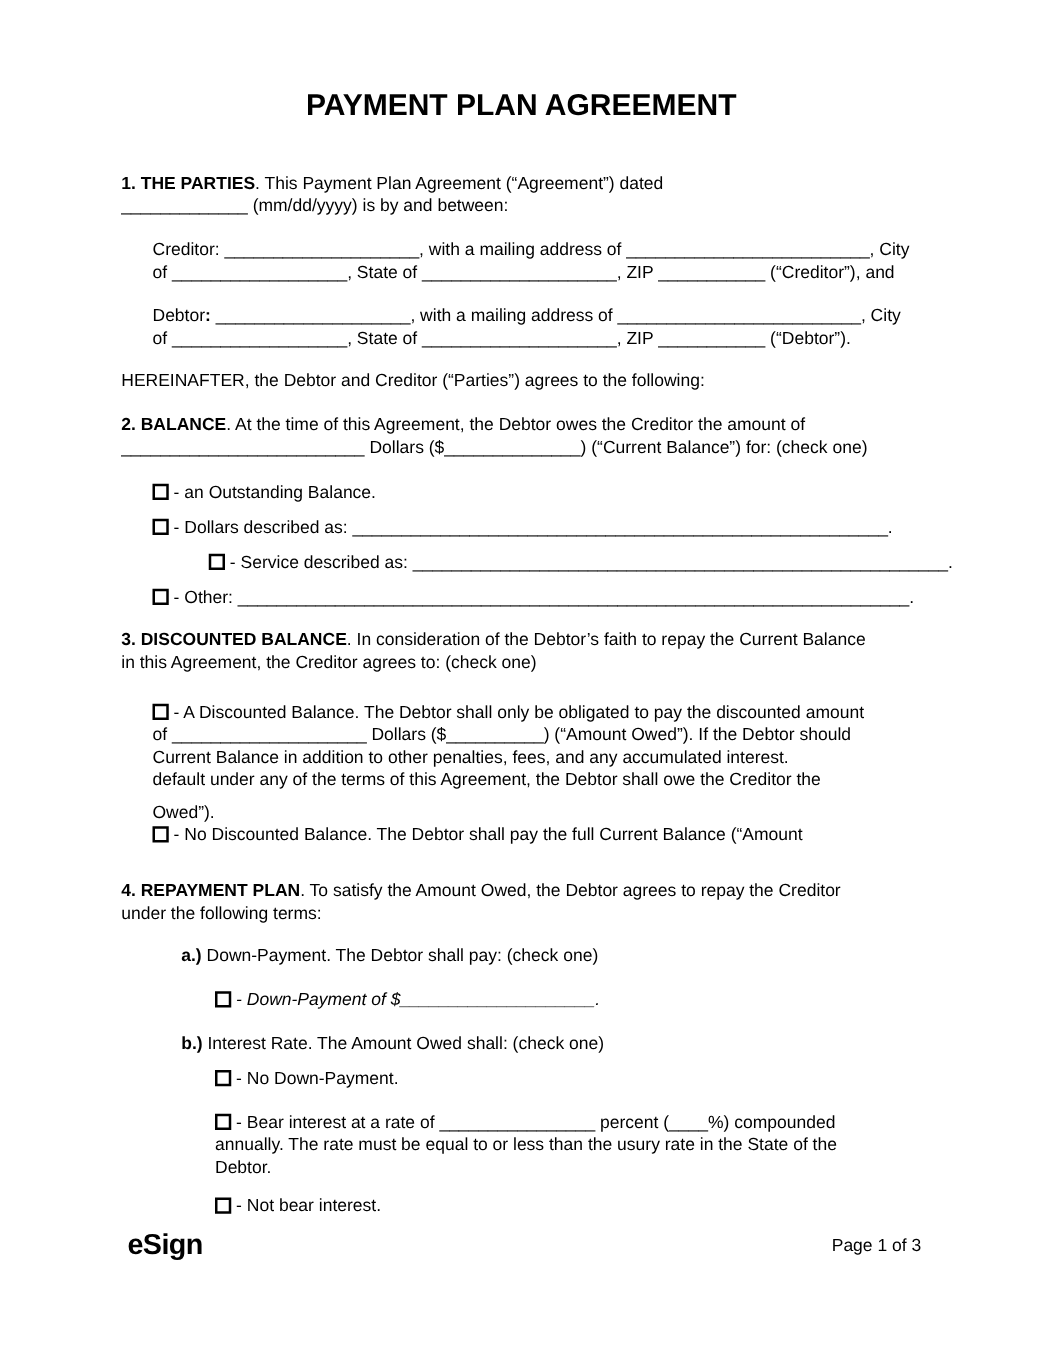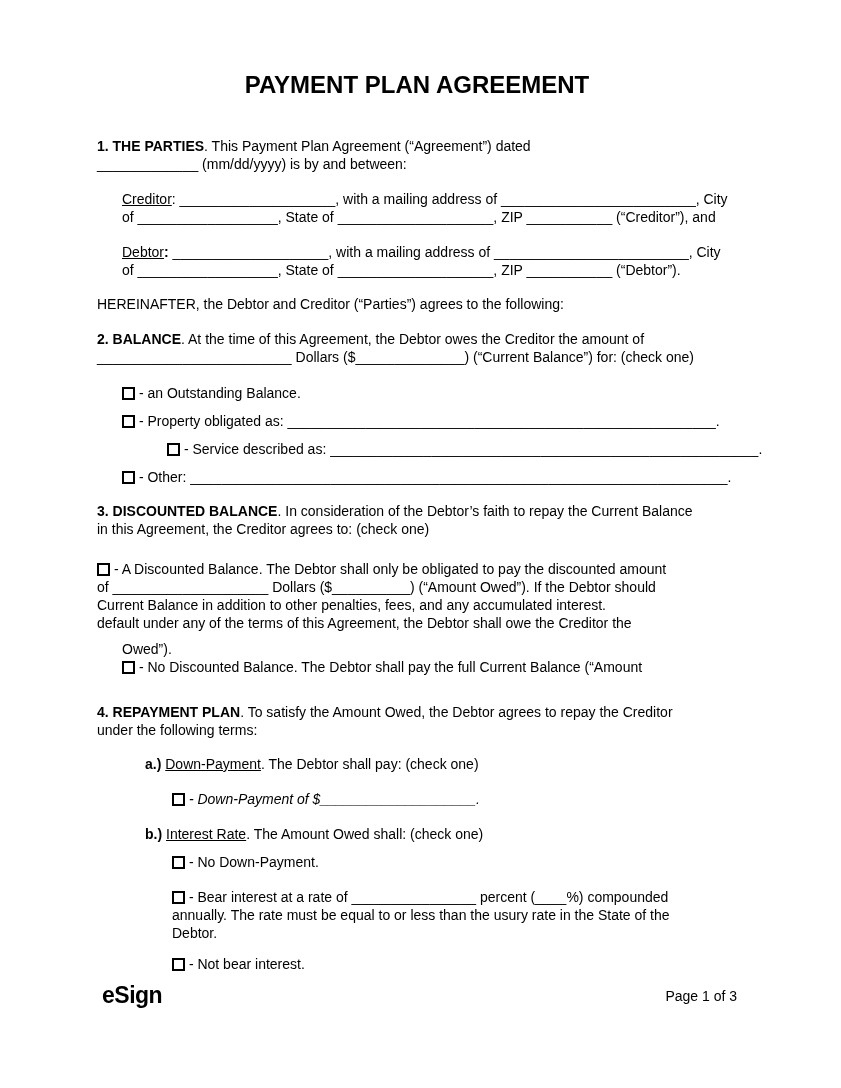--- a/index.html
+++ b/index.html
@@ -22,21 +22,21 @@
     font-size: 24px;
     line-height: 30px;
     font-weight: 700;
   }
   .line {
     font-size: 14px;
     line-height: 18px;
     white-space: pre;
   }
   .bold { font-weight: 700; }
-  .underline { text-decoration: underline; }
+  .underline { }
   .checkbox {
     display: inline-block;
     width: 13px; height: 13px;
     border: 2px solid #000;
     vertical-align: -2px;
     background: #fff;
   }
   .doc-footer {
     position: absolute;
     left: 102px; right: 104px; top: 982px;
@@ -73,33 +73,33 @@
         <div class="line"><span class="">HEREINAFTER, the Debtor and Creditor (“Parties”) agrees to the following:</span></div>
       </div>
       <div class="block" style="margin-top: 17px; margin-left: 0px;">
         <div class="line"><span class="bold ">2. BALANCE</span><span class="">. At the time of this Agreement, the Debtor owes the Creditor the amount of</span></div>
         <div class="line"><span class="">_________________________ Dollars ($______________) (“Current Balance”) for: (check one)</span></div>
       </div>
       <div class="block" style="margin-top: 18px; margin-left: 25px;">
         <div class="line"><span class="checkbox"></span><span class=""> - an Outstanding Balance.</span></div>
       </div>
       <div class="block" style="margin-top: 10px; margin-left: 25px;">
-        <div class="line"><span class="checkbox"></span><span class=""> - Property obligated as: _______________________________________________________.</span></div>
+        <div class="line"><span class="checkbox"></span><span class=""> - Dollars described as: _______________________________________________________.</span></div>
       </div>
       <div class="block" style="margin-top: 10px; margin-left: 25px; padding-left: 45px;">
         <div class="line"><span class="checkbox"></span><span class=""> - Service described as: _______________________________________________________.</span></div>
       </div>
       <div class="block" style="margin-top: 10px; margin-left: 25px;">
         <div class="line"><span class="checkbox"></span><span class=""> - Other: _____________________________________________________________________.</span></div>
       </div>
       <div class="block" style="margin-top: 16px; margin-left: 0px;">
         <div class="line"><span class="bold ">3. DISCOUNTED BALANCE</span><span class="">. In consideration of the Debtor’s faith to repay the Current Balance</span></div>
         <div class="line"><span class="">in this Agreement, the Creditor agrees to: (check one)</span></div>
       </div>
-      <div class="block" style="margin-top: 22px; ">
+      <div class="block" style="margin-top: 22px; margin-left: 25px;">
         <div class="line"><span class="checkbox"></span><span class=""> - A Discounted Balance. The Debtor shall only be obligated to pay the discounted amount</span></div>
         <div class="line"><span class="">of ____________________ Dollars ($__________) (“Amount Owed”). If the Debtor should</span></div>
         <div class="line"><span class="">Current Balance in addition to other penalties, fees, and any accumulated interest.</span></div>
         <div class="line"><span class="">default under any of the terms of this Agreement, the Debtor shall owe the Creditor the</span></div>
       </div>
       <div class="block" style="margin-top: 8px; margin-left: 25px;">
         <div class="line"><span class="">Owed”).</span></div>
         <div class="line"><span class="checkbox"></span><span class=""> - No Discounted Balance. The Debtor shall pay the full Current Balance (“Amount</span></div>
       </div>
       <div class="block" style="margin-top: 27px; margin-left: 0px;">

